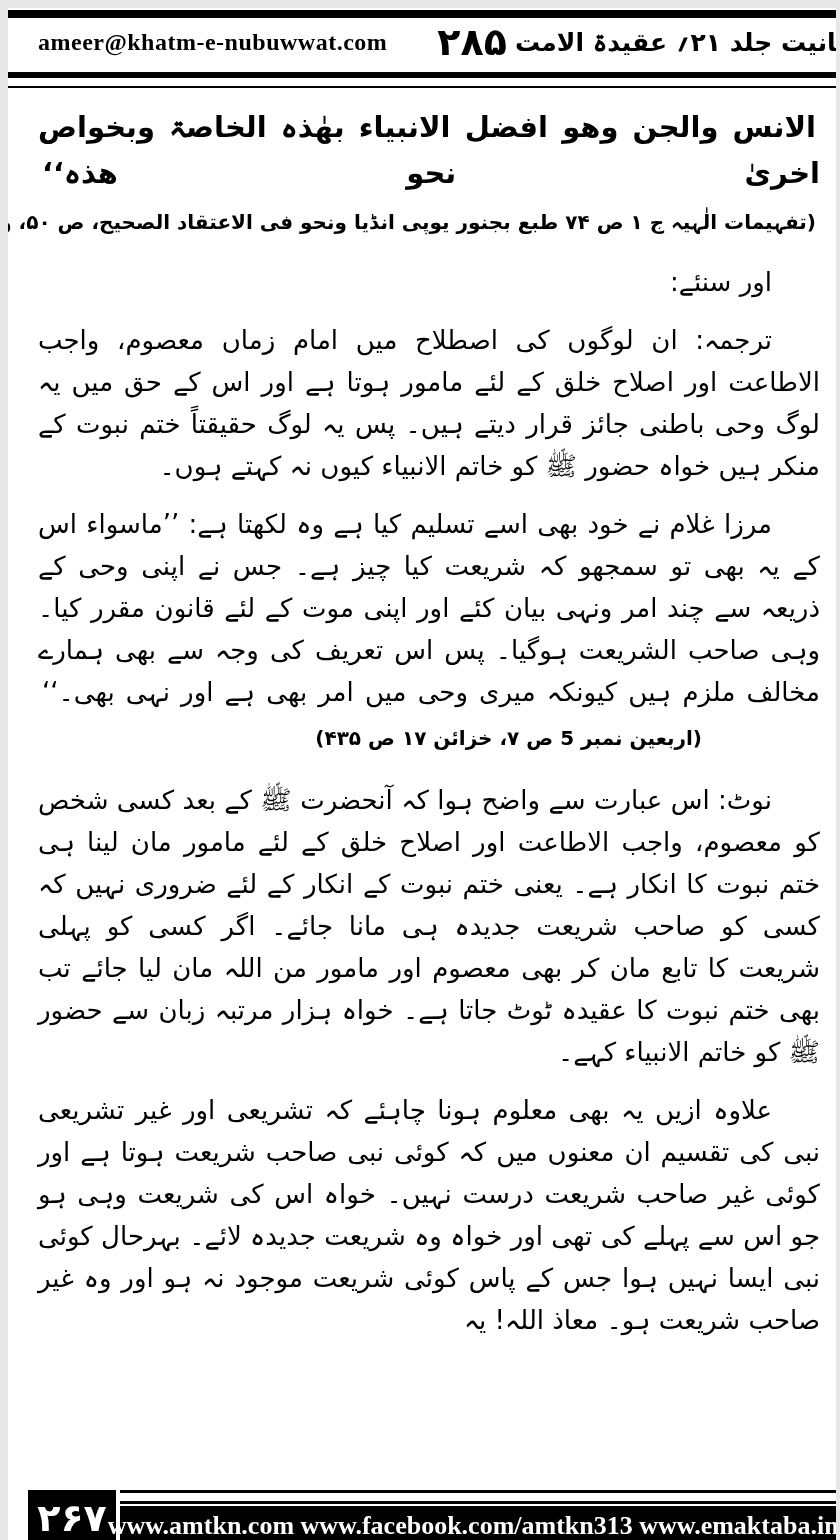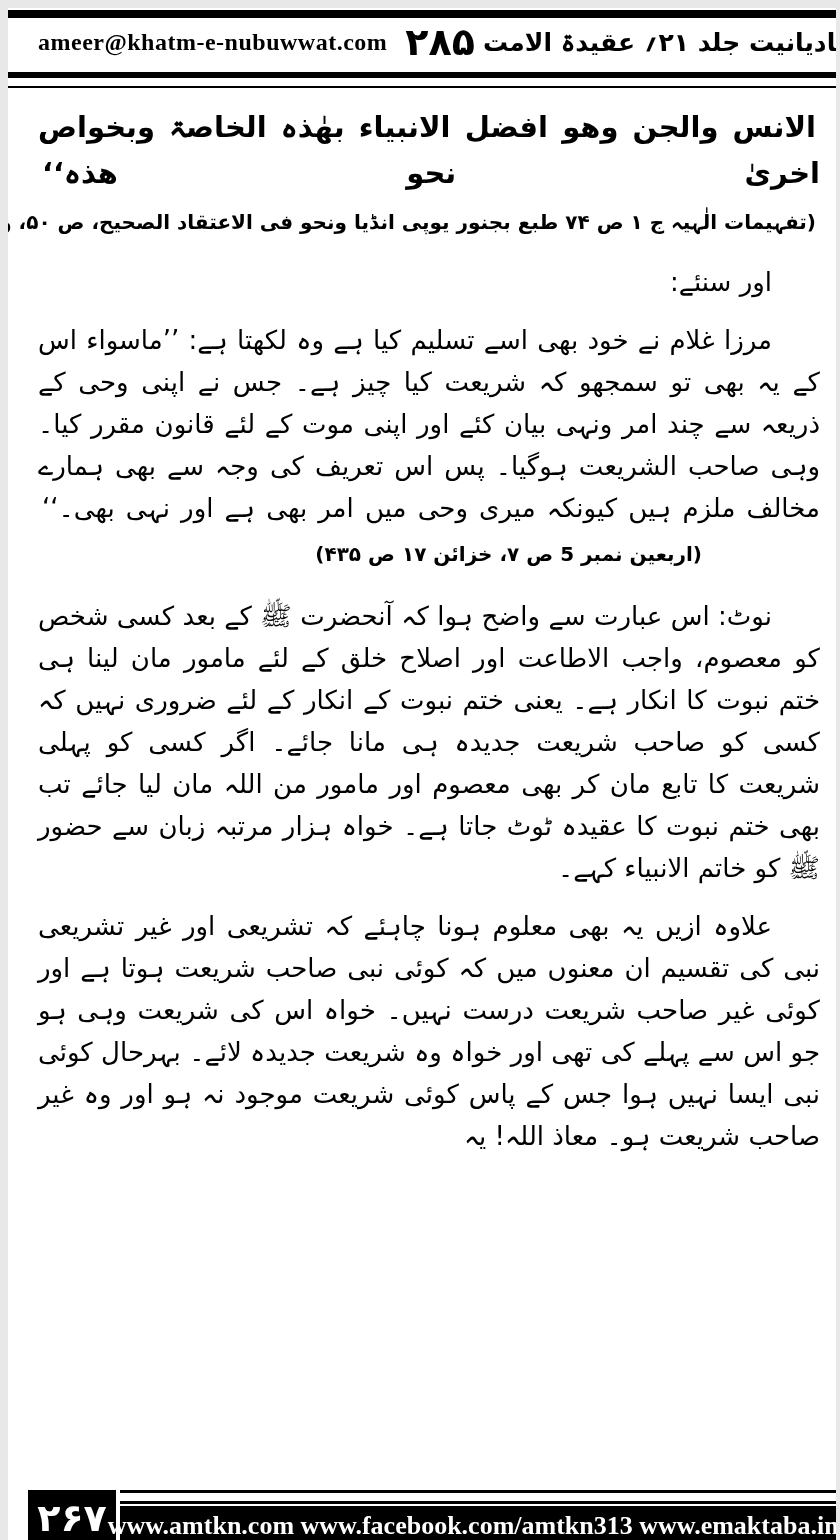--- a/index.html
+++ b/index.html
@@ -30,21 +30,21 @@
   .header-email {
     font-family: "Liberation Serif", serif;
     font-weight: bold;
     font-size: 24px;
     letter-spacing: 0.5px;
     white-space: nowrap;
   }
   .header-pageno {
     font-size: 38px;
     font-weight: bold;
-    margin-left: 10px;
+    margin-left: 42px;
     direction: rtl;
     line-height: 1;
   }
   .header-title {
     flex: 1;
     text-align: left;
     direction: rtl;
     font-weight: bold;
     font-size: 25px;
     white-space: nowrap;
@@ -134,20 +134,23 @@
       <span>الانس والجن وھو افضل الانبیاء بھٰذہ الخاصۃ وبخواص اخریٰ نحو ھذہ‘‘</span>
       <span class="cite">(تفہیمات الٰہیہ ج ۱ ص ۷۴ طبع بجنور یوپی انڈیا ونحو فی الاعتقاد الصحیح، ص ۵۰، والعقیدۃ الحسنہ ص ۸)</span>
     </p>
 
 
     <p class="short-line">
       <span>اور سنئے:</span>
     </p>
 
 
+    <p class="para indent">
+      <span>ترجمہ: ان لوگوں کی اصطلاح میں امام زماں معصوم، واجب الاطاعت اور اصلاح خلق کے لئے مامور ہوتا ہے اور اس کے حق میں یہ لوگ وحی باطنی جائز قرار دیتے ہیں۔ پس یہ لوگ حقیقتاً ختم نبوت کے منکر ہیں خواہ حضور ﷺ کو خاتم الانبیاء کیوں نہ کہتے ہوں۔</span>
+    </p>
 
     <p class="para indent">
       <span>مرزا غلام نے خود بھی اسے تسلیم کیا ہے وہ لکھتا ہے: ’’ماسواء اس کے یہ بھی تو سمجھو کہ شریعت کیا چیز ہے۔ جس نے اپنی وحی کے ذریعہ سے چند امر ونہی بیان کئے اور اپنی موت کے لئے قانون مقرر کیا۔ وہی صاحب الشریعت ہوگیا۔ پس اس تعریف کی وجہ سے بھی ہمارے مخالف ملزم ہیں کیونکہ میری وحی میں امر بھی ہے اور نہی بھی۔‘‘</span>
       <span class="cite tail">(اربعین نمبر 5 ص ۷، خزائن ۱۷ ص ۴۳۵)</span>
     </p>
 
     <p class="para indent">
       <span>نوٹ: اس عبارت سے واضح ہوا کہ آنحضرت ﷺ کے بعد کسی شخص کو معصوم، واجب الاطاعت اور اصلاح خلق کے لئے مامور مان لینا ہی ختم نبوت کا انکار ہے۔ یعنی ختم نبوت کے انکار کے لئے ضروری نہیں کہ کسی کو صاحب شریعت جدیدہ ہی مانا جائے۔ اگر کسی کو پہلی شریعت کا تابع مان کر بھی معصوم اور مامور من اللہ مان لیا جائے تب بھی ختم نبوت کا عقیدہ ٹوٹ جاتا ہے۔ خواہ ہزار مرتبہ زبان سے حضور ﷺ کو خاتم الانبیاء کہے۔</span>
     </p>
 

